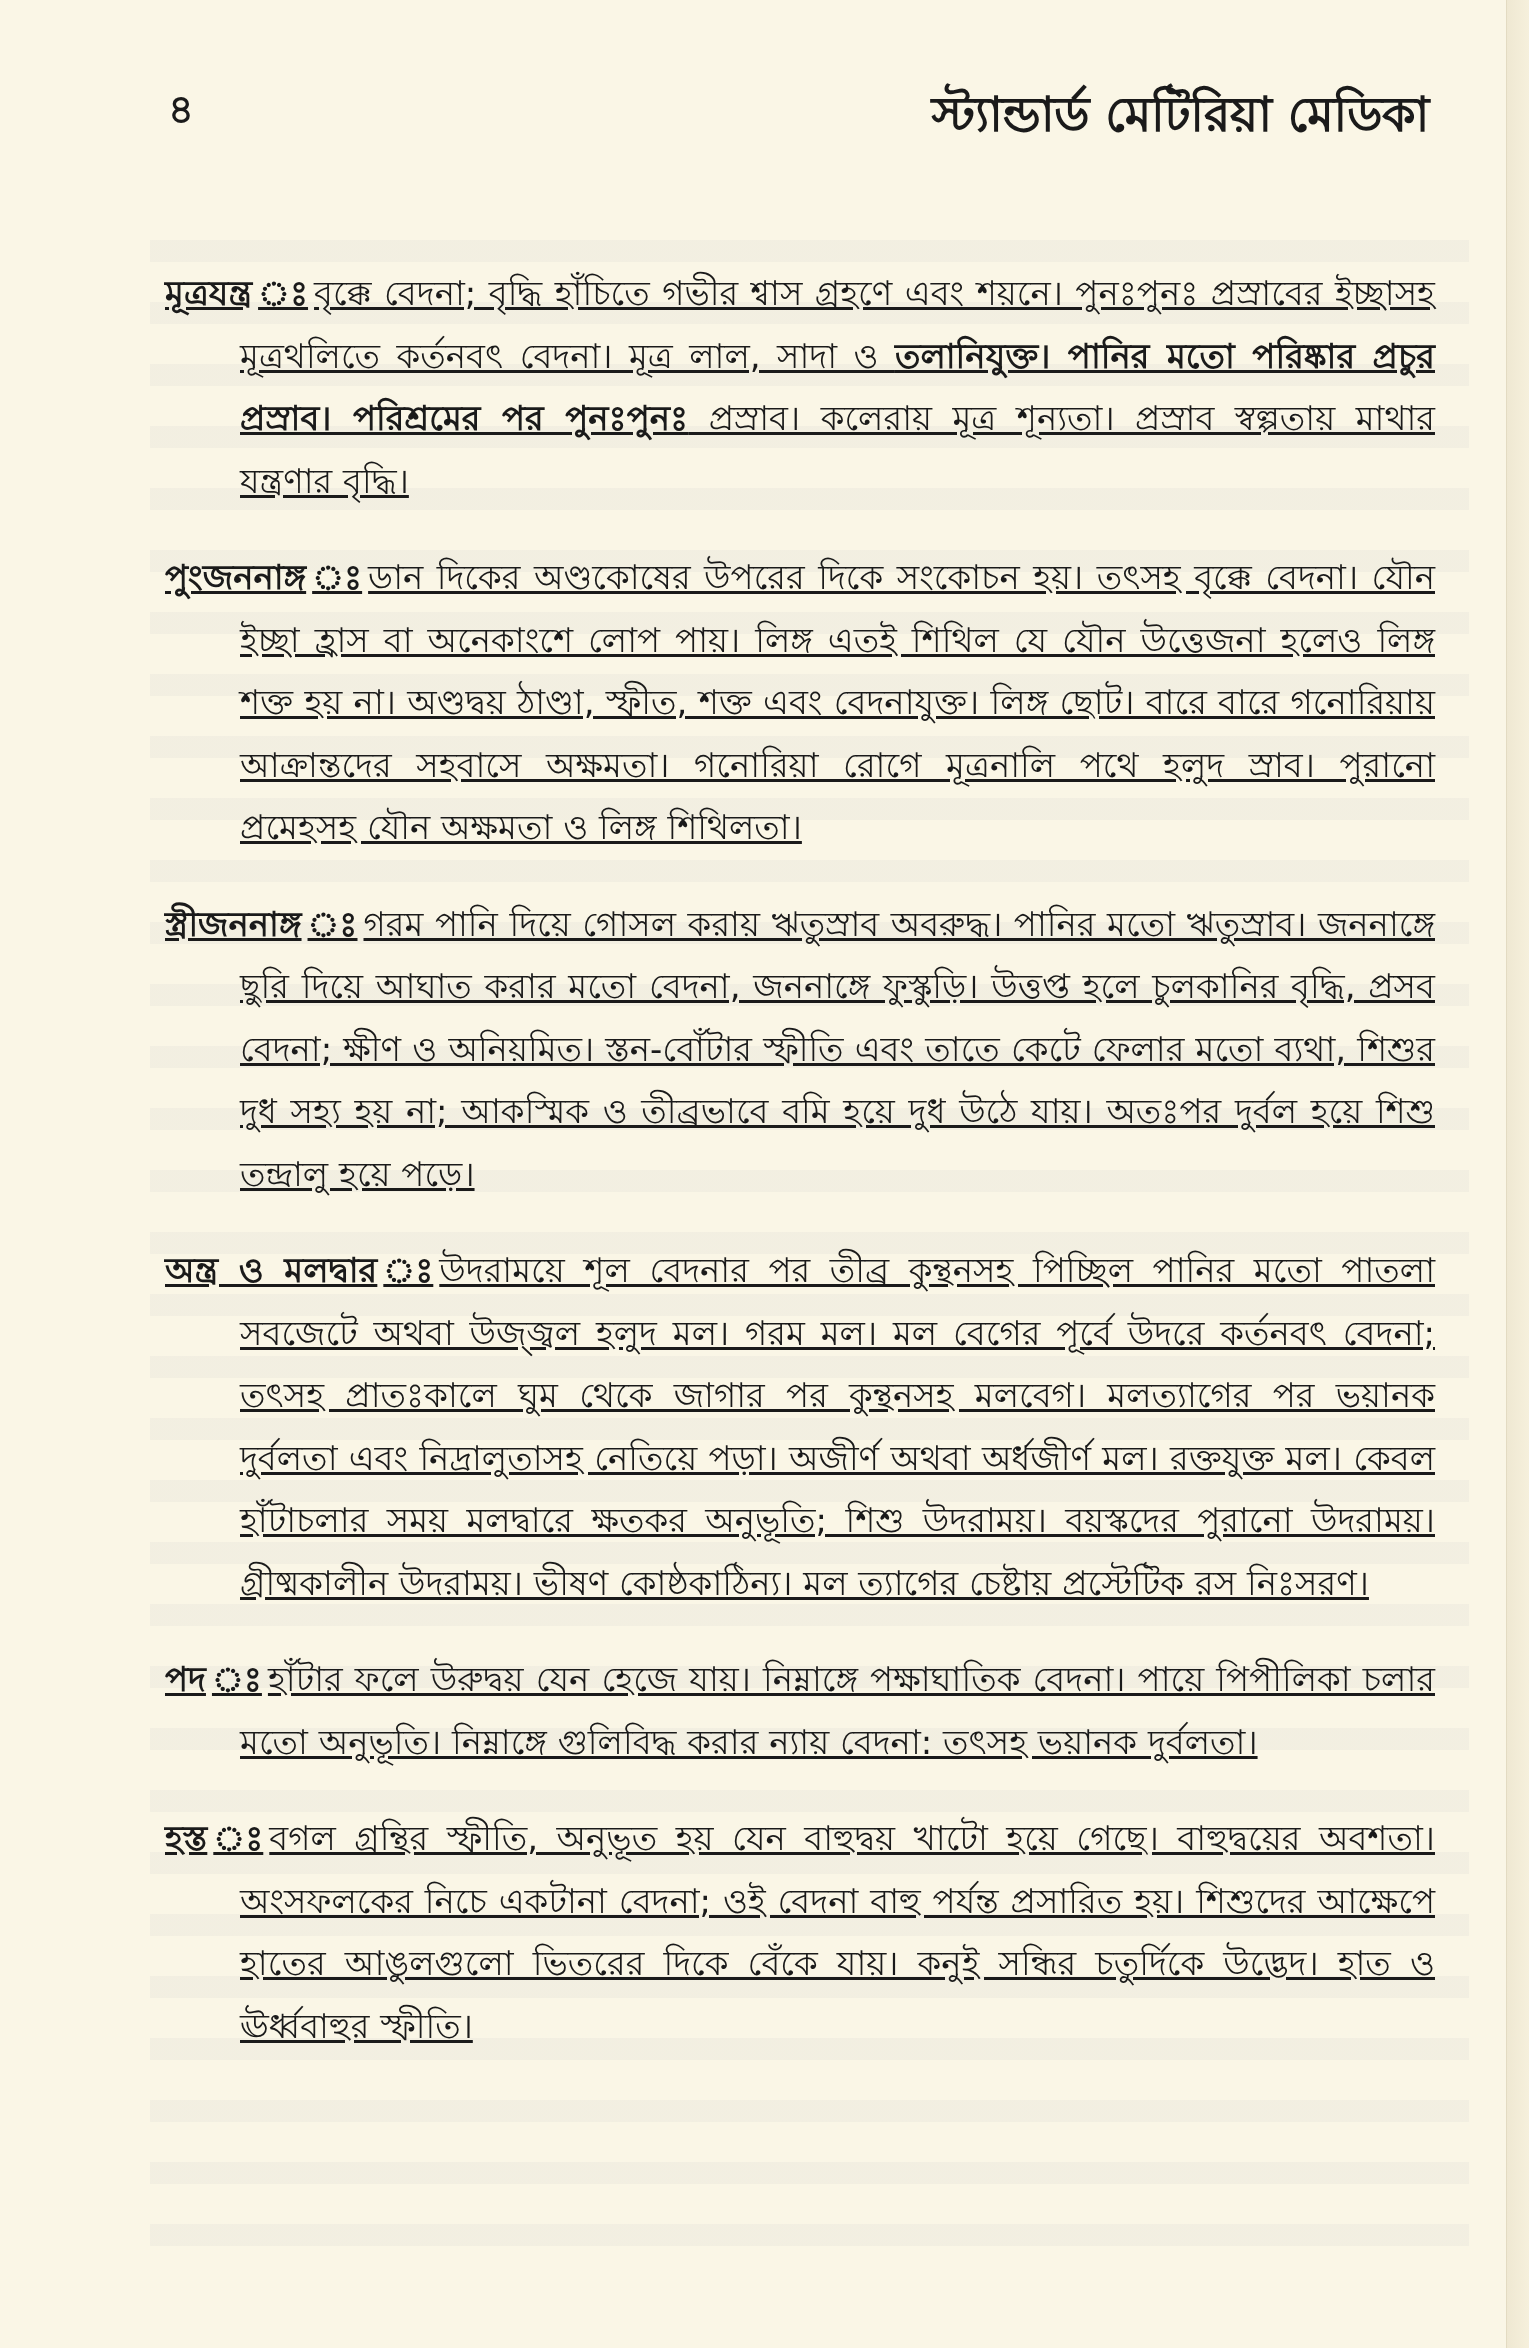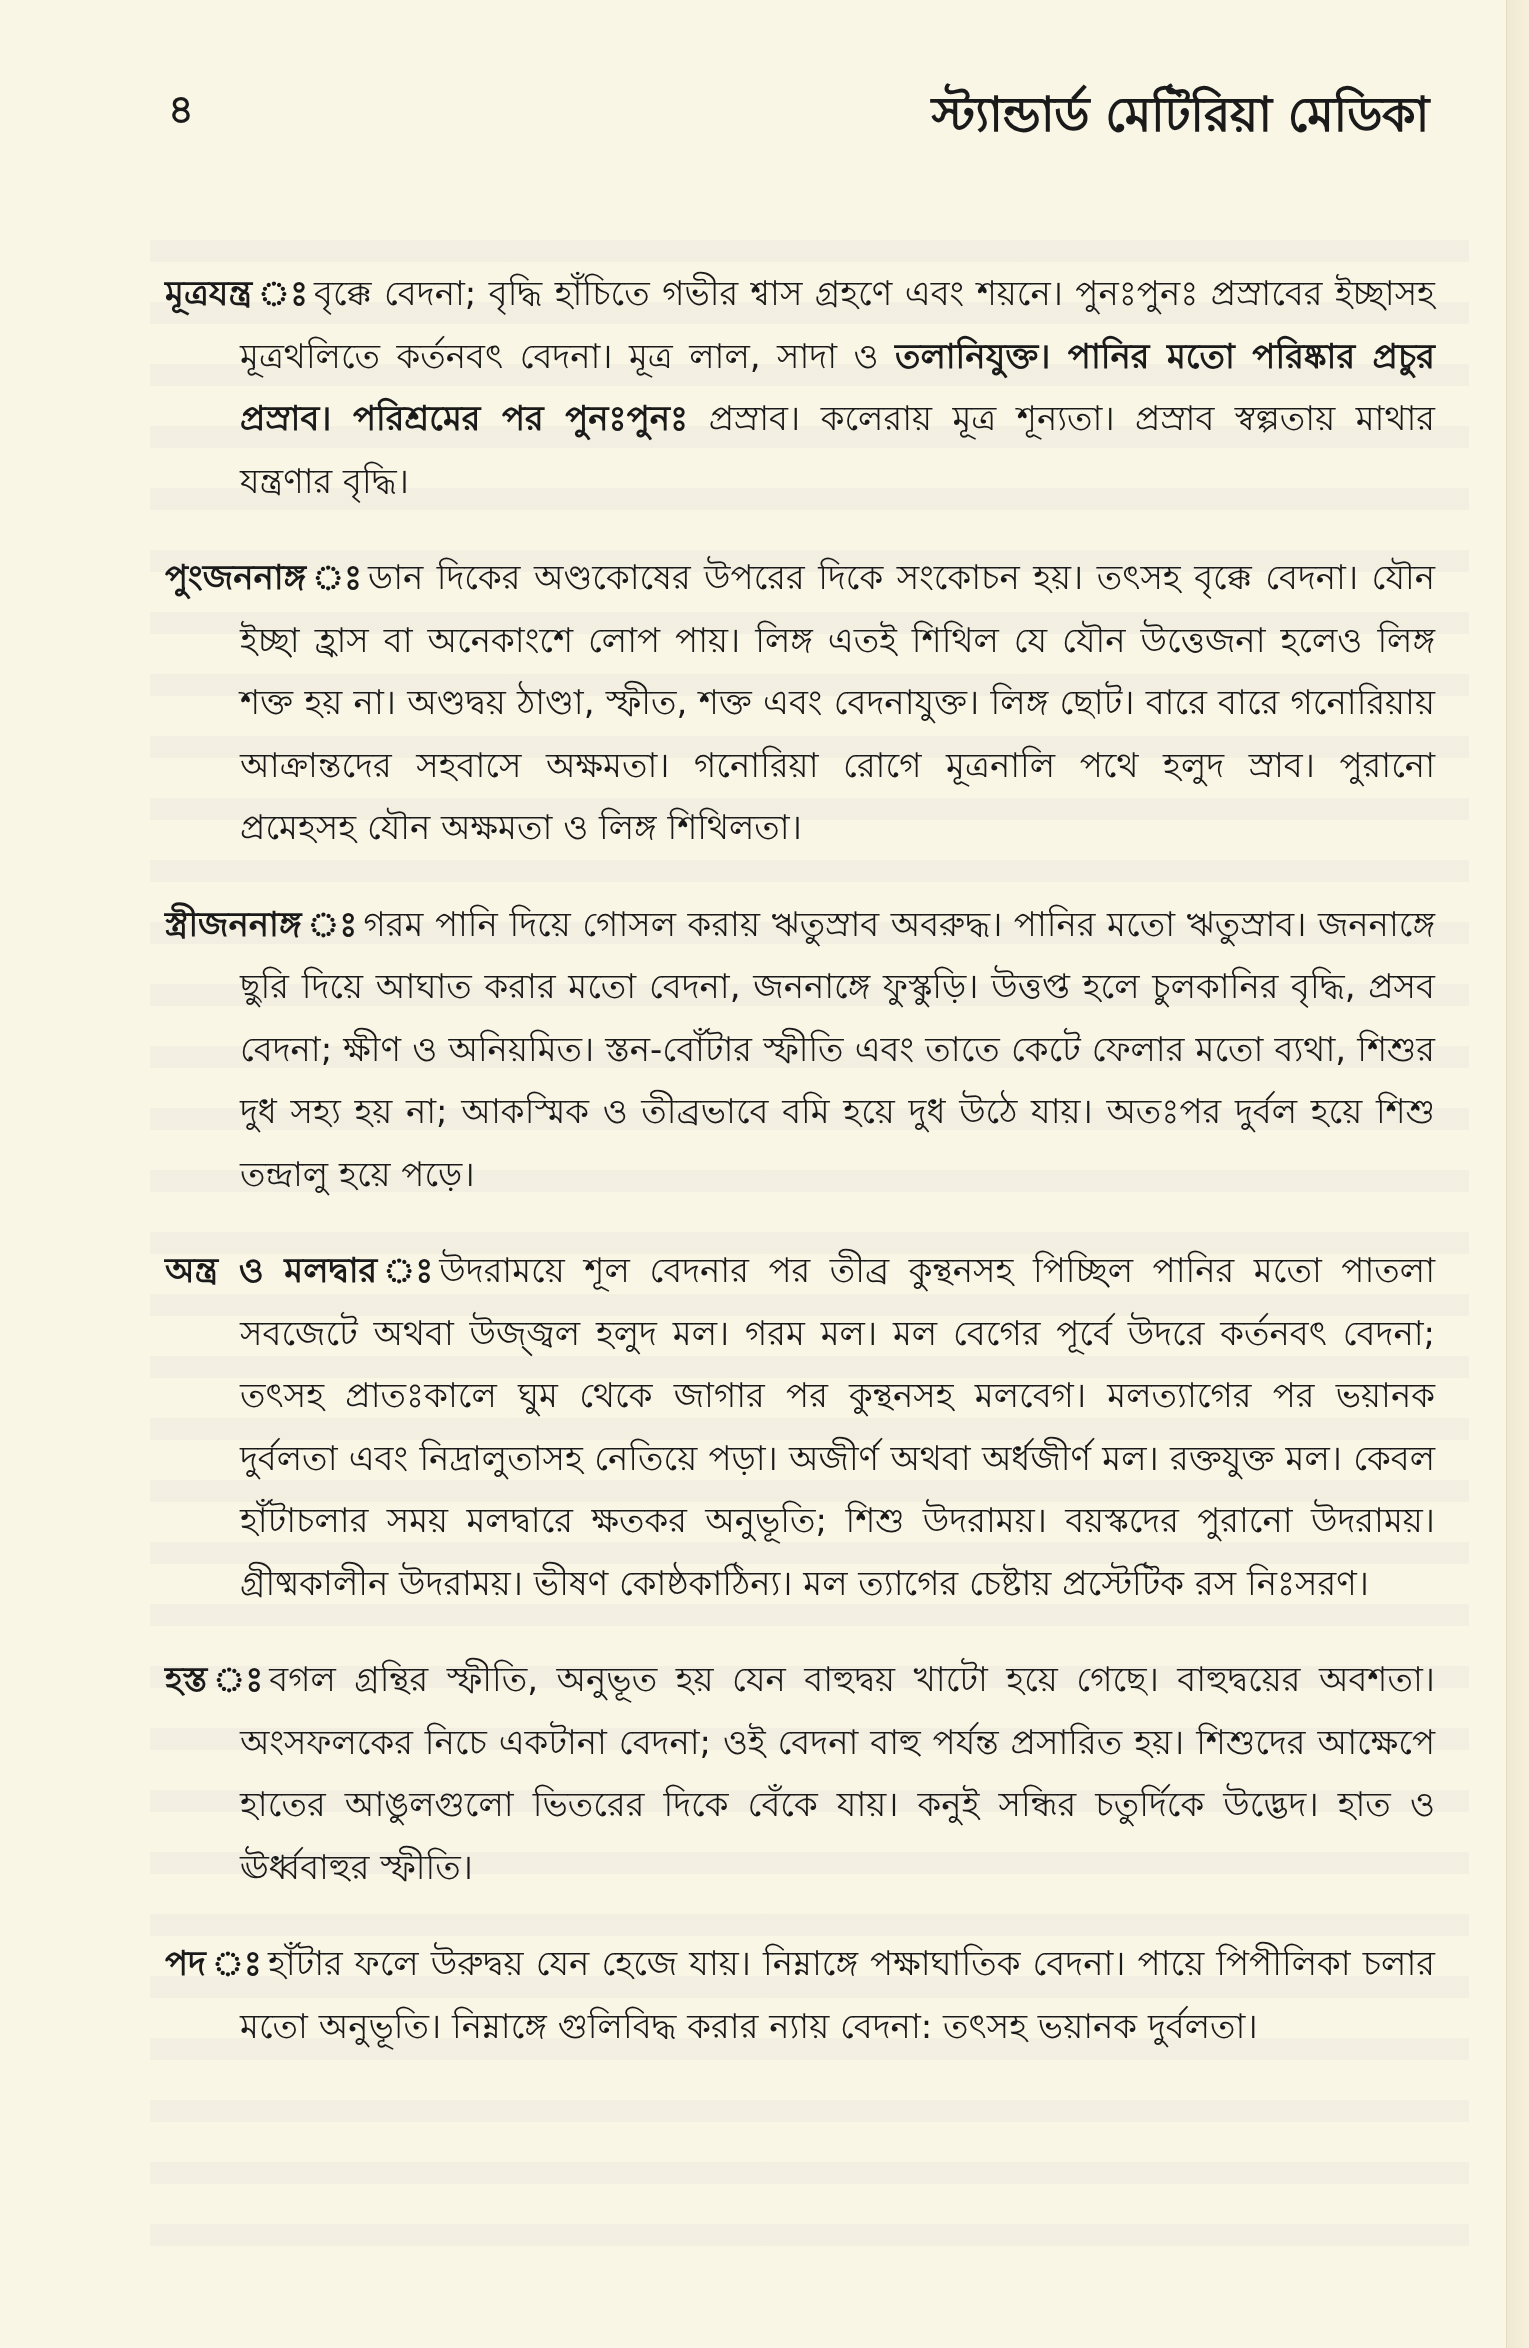--- a/index.html
+++ b/index.html
@@ -35,20 +35,21 @@
   .content {
     position: absolute; top: 228px; left: 165px; width: 1270px;
   }
   .entry {
     font-size: 34px;
     line-height: 62.5px;
     text-align: justify;
     padding-left: 75px;
     text-indent: -75px;
     margin-bottom: 8px;
+    text-decoration: underline;
   }
   .entry .heading { font-weight: bold; }
   .entry .sep { font-weight: bold; margin: 0 6px; }
   .entry .bold-part { font-weight: bold; }
 </style>
 </head>
 <body>
 
 <div class="page-edge"></div>
 <div class="bleed"></div>
@@ -60,16 +61,16 @@
 
 <div class="content">
   <p class="entry"><span class="heading">মূত্রযন্ত্র</span><span class="sep">ঃ</span><span>বৃক্কে বেদনা; বৃদ্ধি হাঁচিতে গভীর শ্বাস গ্রহণে এবং শয়নে। পুনঃপুনঃ প্রস্রাবের ইচ্ছাসহ মূত্রথলিতে কর্তনবৎ বেদনা। মূত্র লাল, সাদা ও </span><span class="bold-part">তলানিযুক্ত। পানির মতো পরিষ্কার প্রচুর প্রস্রাব। পরিশ্রমের পর পুনঃপুনঃ</span><span> প্রস্রাব। কলেরায় মূত্র শূন্যতা। প্রস্রাব স্বল্পতায় মাথার যন্ত্রণার বৃদ্ধি।</span></p>
 
   <p class="entry"><span class="heading">পুংজননাঙ্গ</span><span class="sep">ঃ</span><span>ডান দিকের অণ্ডকোষের উপরের দিকে সংকোচন হয়। তৎসহ বৃক্কে বেদনা। যৌন ইচ্ছা হ্রাস বা অনেকাংশে লোপ পায়। লিঙ্গ এতই শিথিল যে যৌন উত্তেজনা হলেও লিঙ্গ শক্ত হয় না। অণ্ডদ্বয় ঠাণ্ডা, স্ফীত, শক্ত এবং বেদনাযুক্ত। লিঙ্গ ছোট। বারে বারে গনোরিয়ায় আক্রান্তদের সহবাসে অক্ষমতা। গনোরিয়া রোগে মূত্রনালি পথে হলুদ স্রাব। পুরানো প্রমেহসহ যৌন অক্ষমতা ও লিঙ্গ শিথিলতা।</span></p>
 
   <p class="entry"><span class="heading">স্ত্রীজননাঙ্গ</span><span class="sep">ঃ</span><span>গরম পানি দিয়ে গোসল করায় ঋতুস্রাব অবরুদ্ধ। পানির মতো ঋতুস্রাব। জননাঙ্গে ছুরি দিয়ে আঘাত করার মতো বেদনা, জননাঙ্গে ফুস্কুড়ি। উত্তপ্ত হলে চুলকানির বৃদ্ধি, প্রসব বেদনা; ক্ষীণ ও অনিয়মিত। স্তন-বোঁটার স্ফীতি এবং তাতে কেটে ফেলার মতো ব্যথা, শিশুর দুধ সহ্য হয় না; আকস্মিক ও তীব্রভাবে বমি হয়ে দুধ উঠে যায়। অতঃপর দুর্বল হয়ে শিশু তন্দ্রালু হয়ে পড়ে।</span></p>
 
   <p class="entry"><span class="heading">অন্ত্র ও মলদ্বার</span><span class="sep">ঃ</span><span>উদরাময়ে শূল বেদনার পর তীব্র কুন্থনসহ পিচ্ছিল পানির মতো পাতলা সবজেটে অথবা উজ্জ্বল হলুদ মল। গরম মল। মল বেগের পূর্বে উদরে কর্তনবৎ বেদনা; তৎসহ প্রাতঃকালে ঘুম থেকে জাগার পর কুন্থনসহ মলবেগ। মলত্যাগের পর ভয়ানক দুর্বলতা এবং নিদ্রালুতাসহ নেতিয়ে পড়া। অজীর্ণ অথবা অর্ধজীর্ণ মল। রক্তযুক্ত মল। কেবল হাঁটাচলার সময় মলদ্বারে ক্ষতকর অনুভূতি; শিশু উদরাময়। বয়স্কদের পুরানো উদরাময়। গ্রীষ্মকালীন উদরাময়। ভীষণ কোষ্ঠকাঠিন্য। মল ত্যাগের চেষ্টায় প্রস্টেটিক রস নিঃসরণ।</span></p>
 
+  <p class="entry"><span class="heading">পদ</span><span class="sep">ঃ</span><span>হাঁটার ফলে উরুদ্বয় যেন হেজে যায়। নিম্নাঙ্গে পক্ষাঘাতিক বেদনা। পায়ে পিপীলিকা চলার মতো অনুভূতি। নিম্নাঙ্গে গুলিবিদ্ধ করার ন্যায় বেদনা: তৎসহ ভয়ানক দুর্বলতা।</span></p>
+
   <p class="entry"><span class="heading">হস্ত</span><span class="sep">ঃ</span><span>বগল গ্রন্থির স্ফীতি, অনুভূত হয় যেন বাহুদ্বয় খাটো হয়ে গেছে। বাহুদ্বয়ের অবশতা। অংসফলকের নিচে একটানা বেদনা; ওই বেদনা বাহু পর্যন্ত প্রসারিত হয়। শিশুদের আক্ষেপে হাতের আঙুলগুলো ভিতরের দিকে বেঁকে যায়। কনুই সন্ধির চতুর্দিকে উদ্ভেদ। হাত ও ঊর্ধ্ববাহুর স্ফীতি।</span></p>
-
-  <p class="entry"><span class="heading">পদ</span><span class="sep">ঃ</span><span>হাঁটার ফলে উরুদ্বয় যেন হেজে যায়। নিম্নাঙ্গে পক্ষাঘাতিক বেদনা। পায়ে পিপীলিকা চলার মতো অনুভূতি। নিম্নাঙ্গে গুলিবিদ্ধ করার ন্যায় বেদনা: তৎসহ ভয়ানক দুর্বলতা।</span></p>
 </div>
 
 </body></html>

